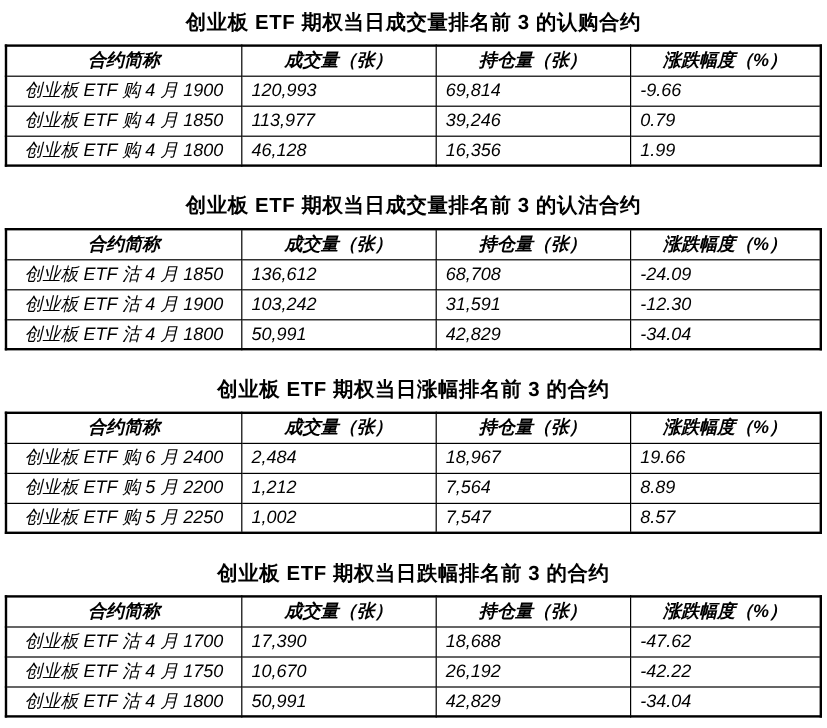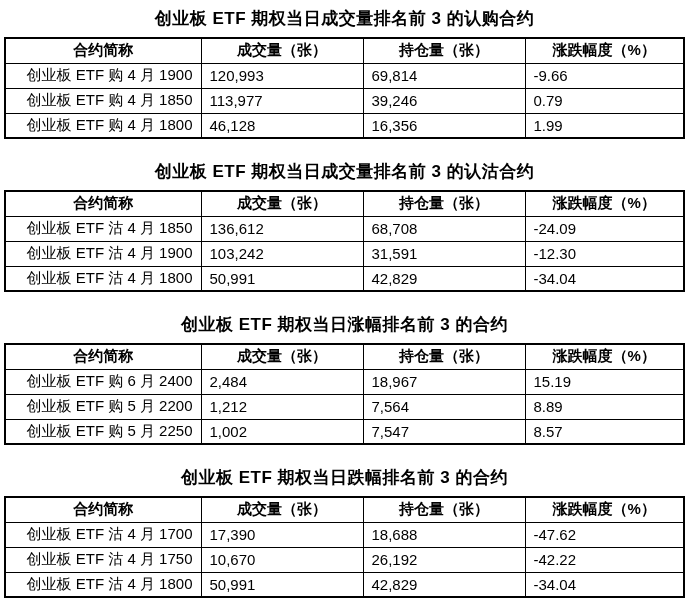--- a/index.html
+++ b/index.html
@@ -24,41 +24,42 @@
     letter-spacing: 0.5px;
   }
   .section:first-child .section-title {
     margin-top: 7px;
   }
   table.data-table {
     width: 679px;
     margin: 0 auto;
     border-collapse: collapse;
     table-layout: fixed;
+    font-style: italic;
   }
   table.data-table th,
   table.data-table td {
     border: 1px solid #000000;
     font-size: 15px;
     height: 25px;
     padding: 0 8px;
     box-sizing: border-box;
     overflow: hidden;
     white-space: nowrap;
   }
   table.data-table {
     border: 2px solid #000000;
   }
   table.data-table th {
     font-weight: bold;
     text-align: center;
     padding: 1px 4px;
   }
   td.cell-name {
-    text-align: right;
+    text-align: center;
     padding-left: 6px;
   }
   td.cell-num {
     text-align: left;
     padding-right: 10px;
   }
   col.col-name   { width: 196px; }
   col.col-volume { width: 162px; }
   col.col-oi     { width: 162px; }
   col.col-change { width: 159px; }
@@ -163,21 +164,21 @@
           <th>成交量（张）</th>
           <th>持仓量（张）</th>
           <th>涨跌幅度（%）</th>
         </tr>
       </thead>
       <tbody>
         <tr>
           <td class="cell-name">创业板 ETF 购 6 月 2400</td>
           <td class="cell-num">2,484</td>
           <td class="cell-num">18,967</td>
-          <td class="cell-num">15.19</td>
+          <td class="cell-num">19.66</td>
         </tr>
         <tr>
           <td class="cell-name">创业板 ETF 购 5 月 2200</td>
           <td class="cell-num">1,212</td>
           <td class="cell-num">7,564</td>
           <td class="cell-num">8.89</td>
         </tr>
         <tr>
           <td class="cell-name">创业板 ETF 购 5 月 2250</td>
           <td class="cell-num">1,002</td>

